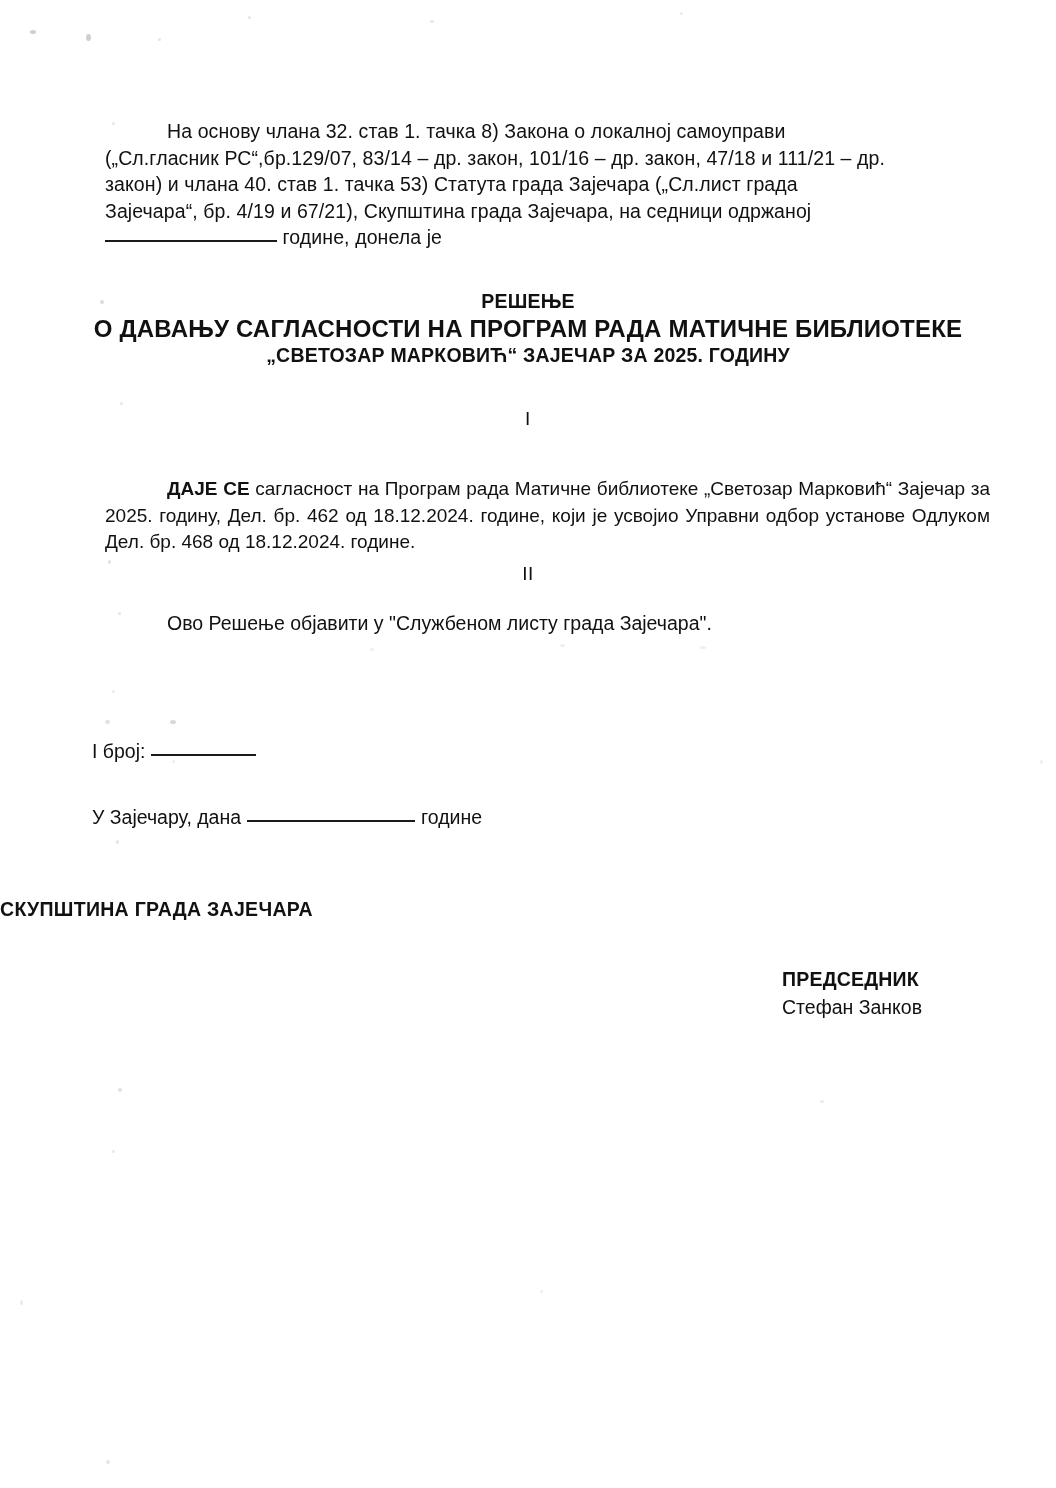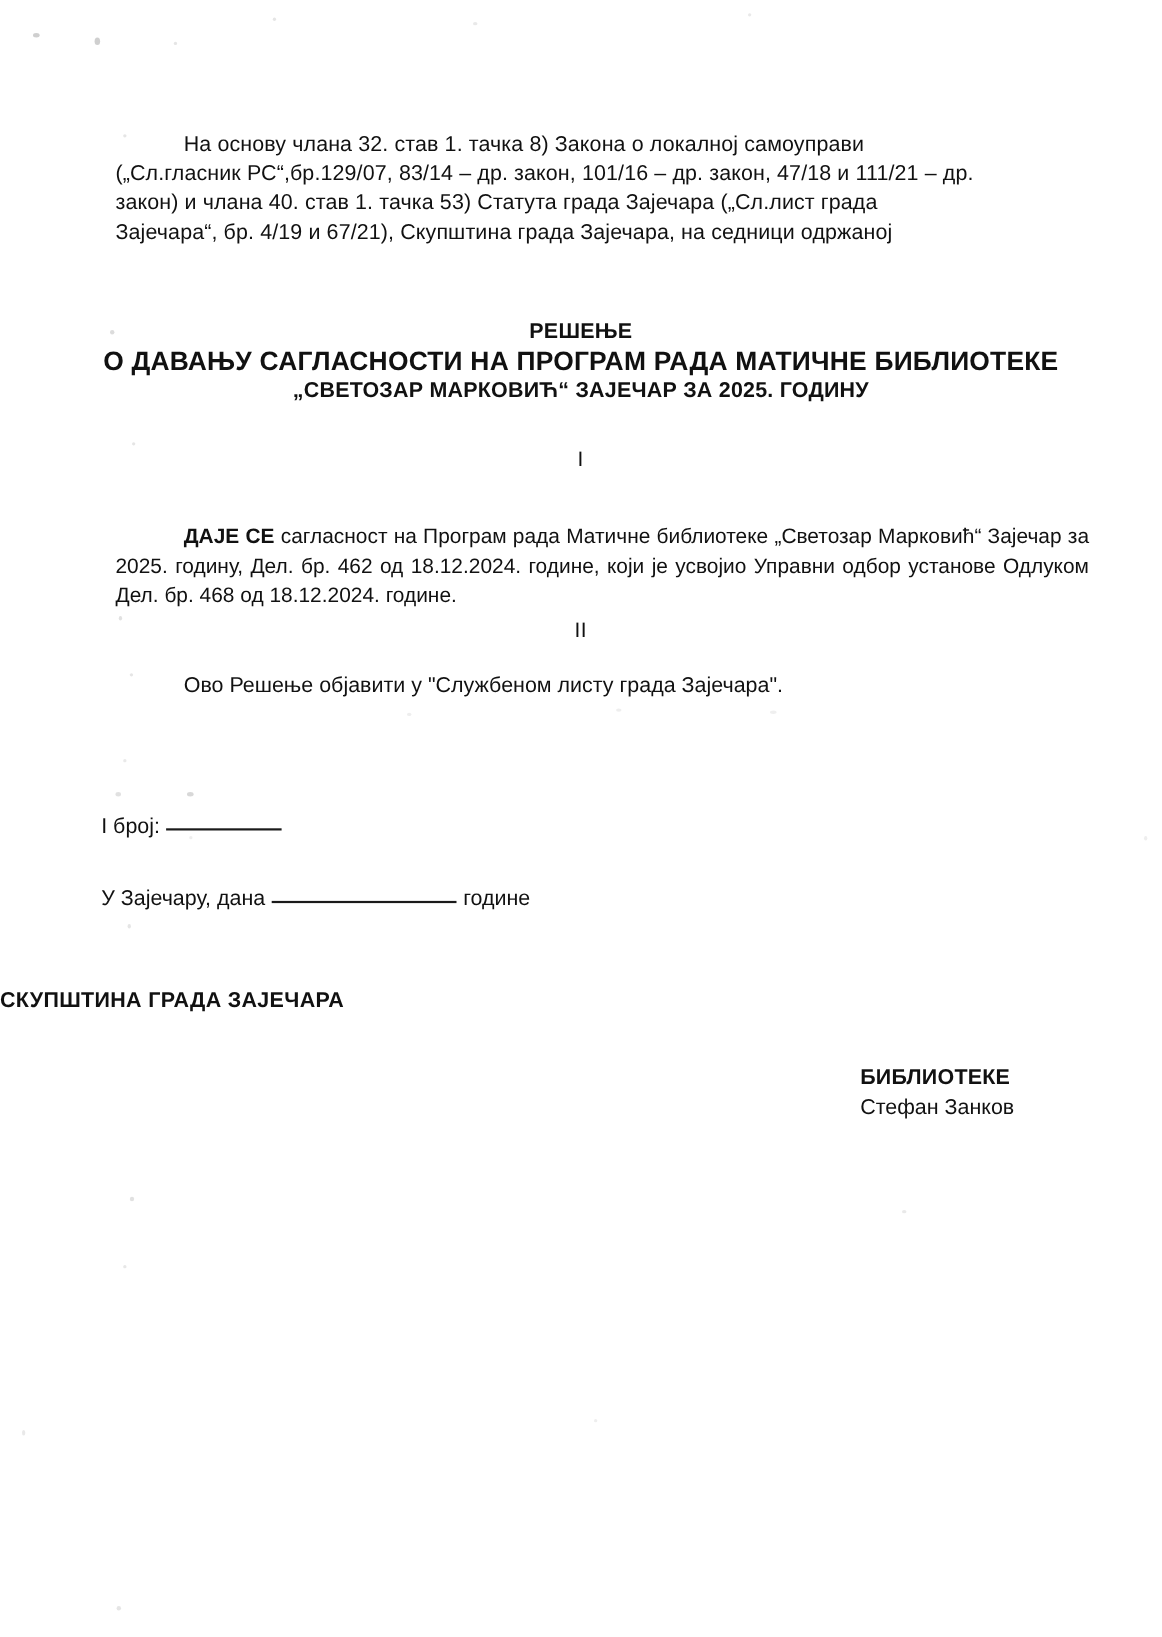--- a/index.html
+++ b/index.html
@@ -197,20 +197,24 @@
     <span style="left:1040px; top:760px; width:3px; height:4px; opacity:.2;"></span>
   </div>
 
   <div class="content">
 
     <div class="intro">
       <div class="lead">На основу члана 32. став 1. тачка 8) Закона о локалној самоуправи</div>
       <div>(„Сл.гласник РС“,бр.129/07, 83/14 – др. закон, 101/16 – др. закон, 47/18 и 111/21 – др.</div>
       <div>закон) и члана 40. став 1. тачка 53) Статута града Зајечара („Сл.лист града</div>
       <div>Зајечара“, бр. 4/19 и 67/21), Скупштина града Зајечара, на седници одржаној</div>
+      <div class="lastline">
+        <span class="blank-line bl-1"></span>
+        <span>године, донела је</span>
+      </div>
     </div>
 
     <div class="title-block">
       <div class="t1">РЕШЕЊЕ</div>
       <div class="t2">О ДАВАЊУ САГЛАСНОСТИ НА ПРОГРАМ РАДА МАТИЧНЕ БИБЛИОТЕКЕ</div>
       <div class="t3">„СВЕТОЗАР  МАРКОВИЋ“ ЗАЈЕЧАР ЗА 2025. ГОДИНУ</div>
     </div>
 
     <div class="roman roman-i">I</div>
     <div class="sec1">
@@ -226,18 +230,18 @@
       <span>I број:</span><span class="blank-line bl-2"></span>
     </div>
 
     <div class="field-place">
       <span>У Зајечару, дана</span><span class="blank-line bl-3"></span><span>године</span>
     </div>
 
     <div class="assembly">СКУПШТИНА ГРАДА ЗАЈЕЧАРА</div>
 
     <div class="signature">
-      <div class="role">БИБЛИОТЕКЕ</div>
+      <div class="role">ПРЕДСЕДНИК</div>
       <div class="name">Стефан Занков</div>
     </div>
 
   </div>
 </div>
 
 </body></html>

